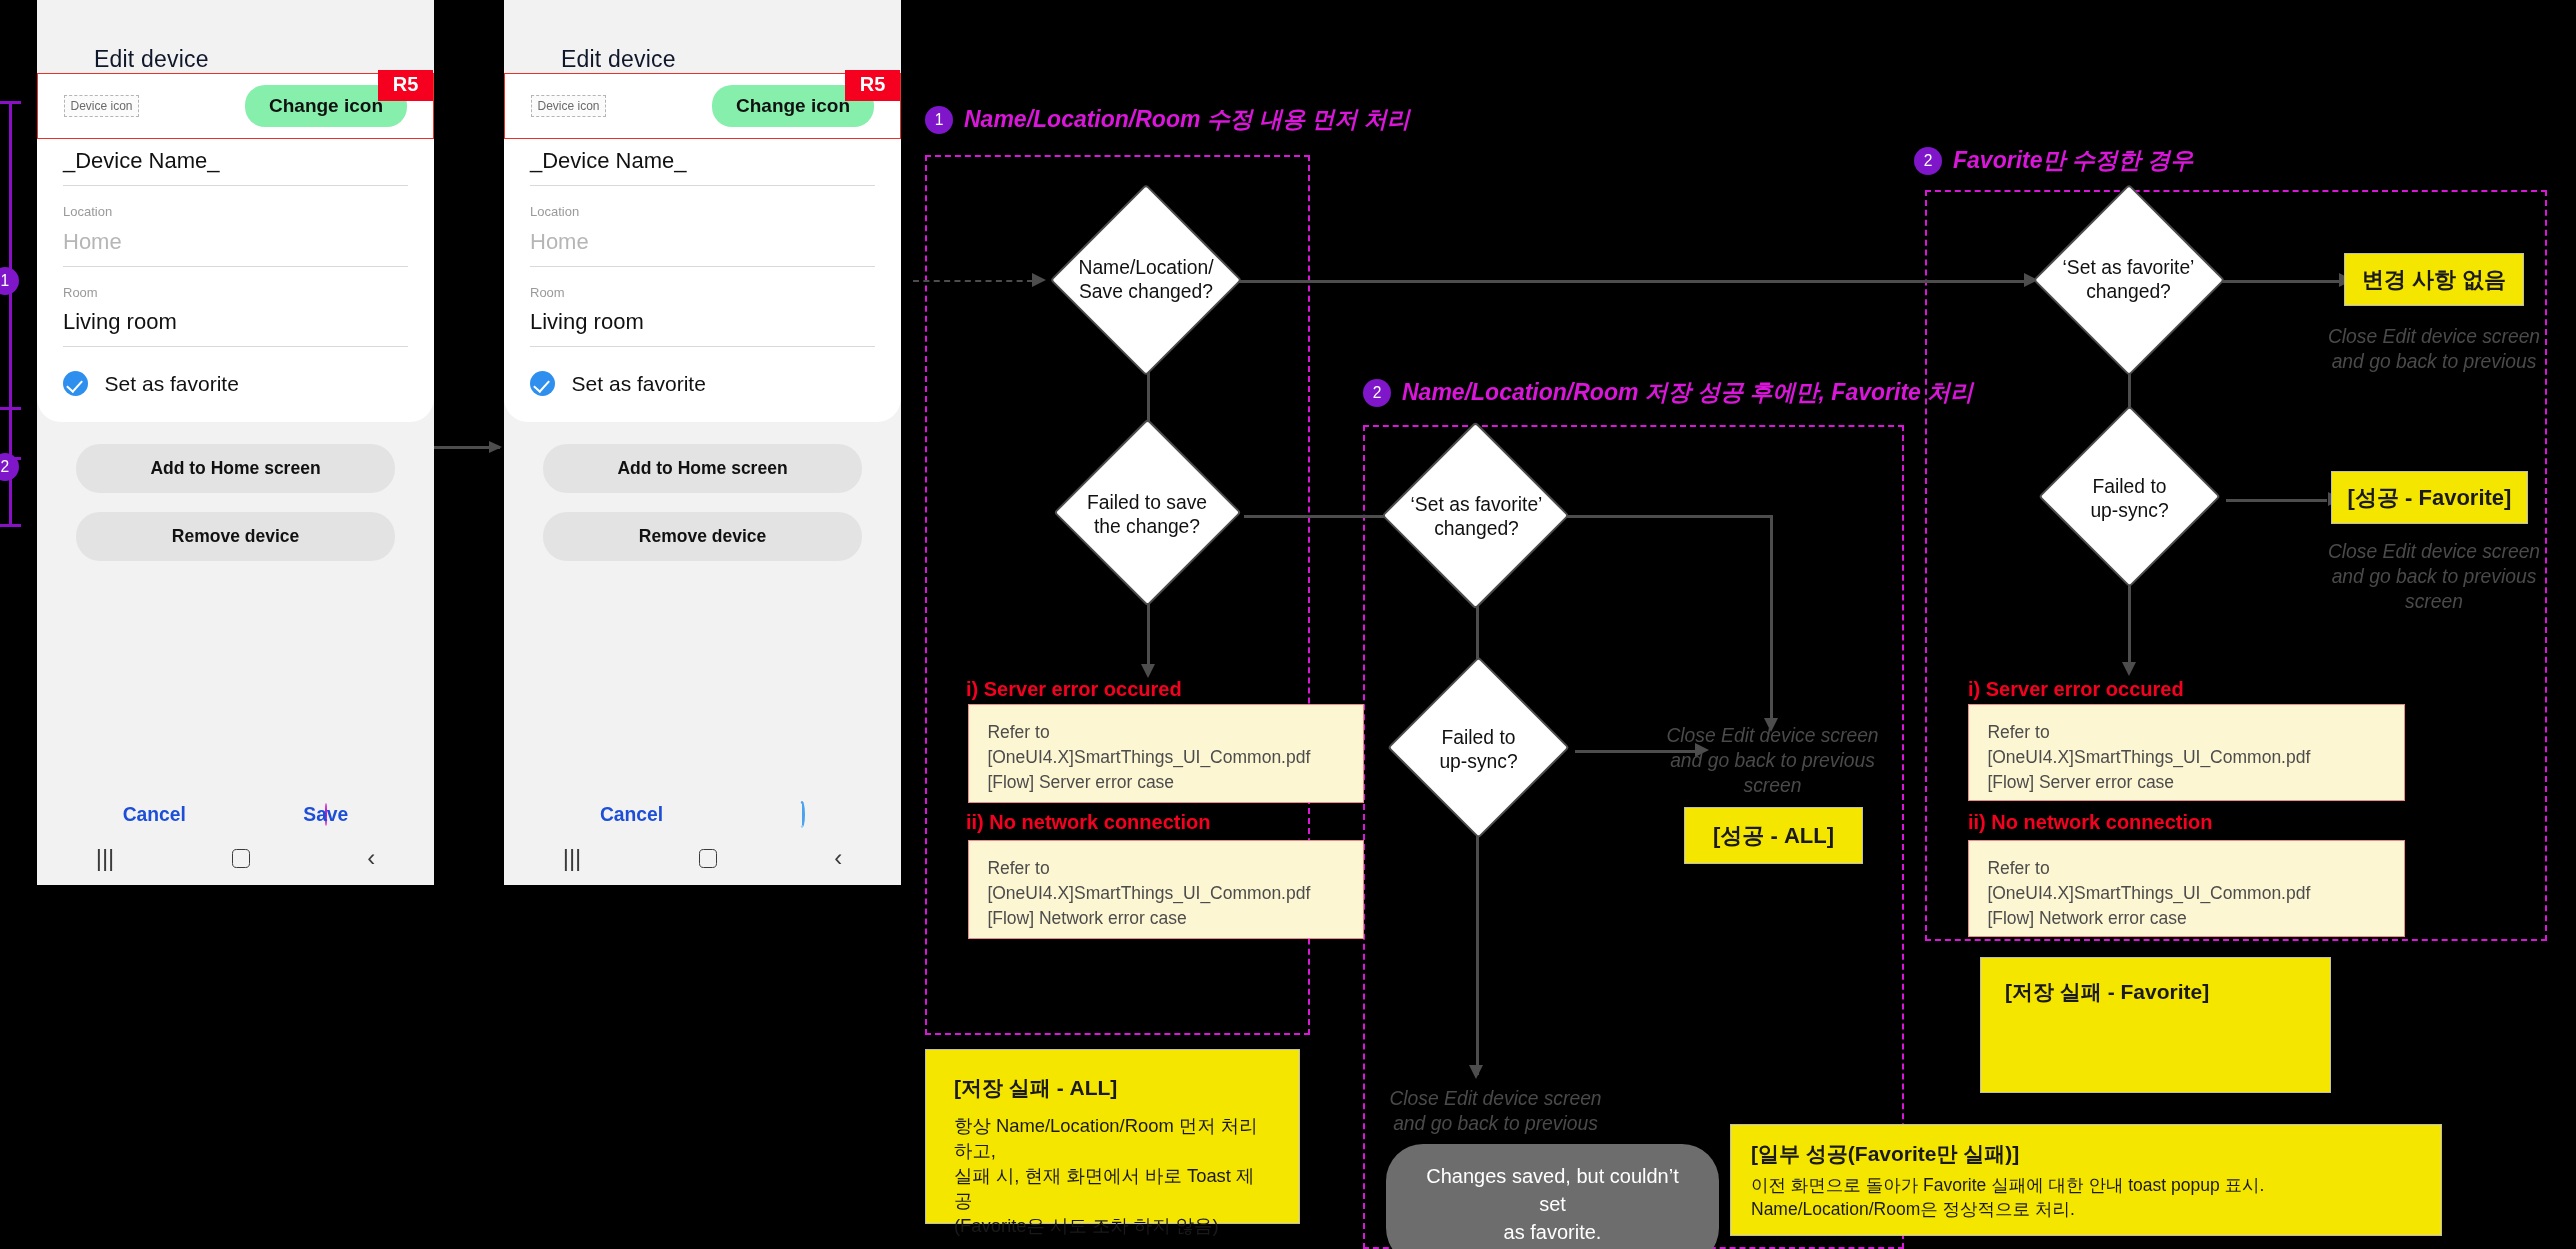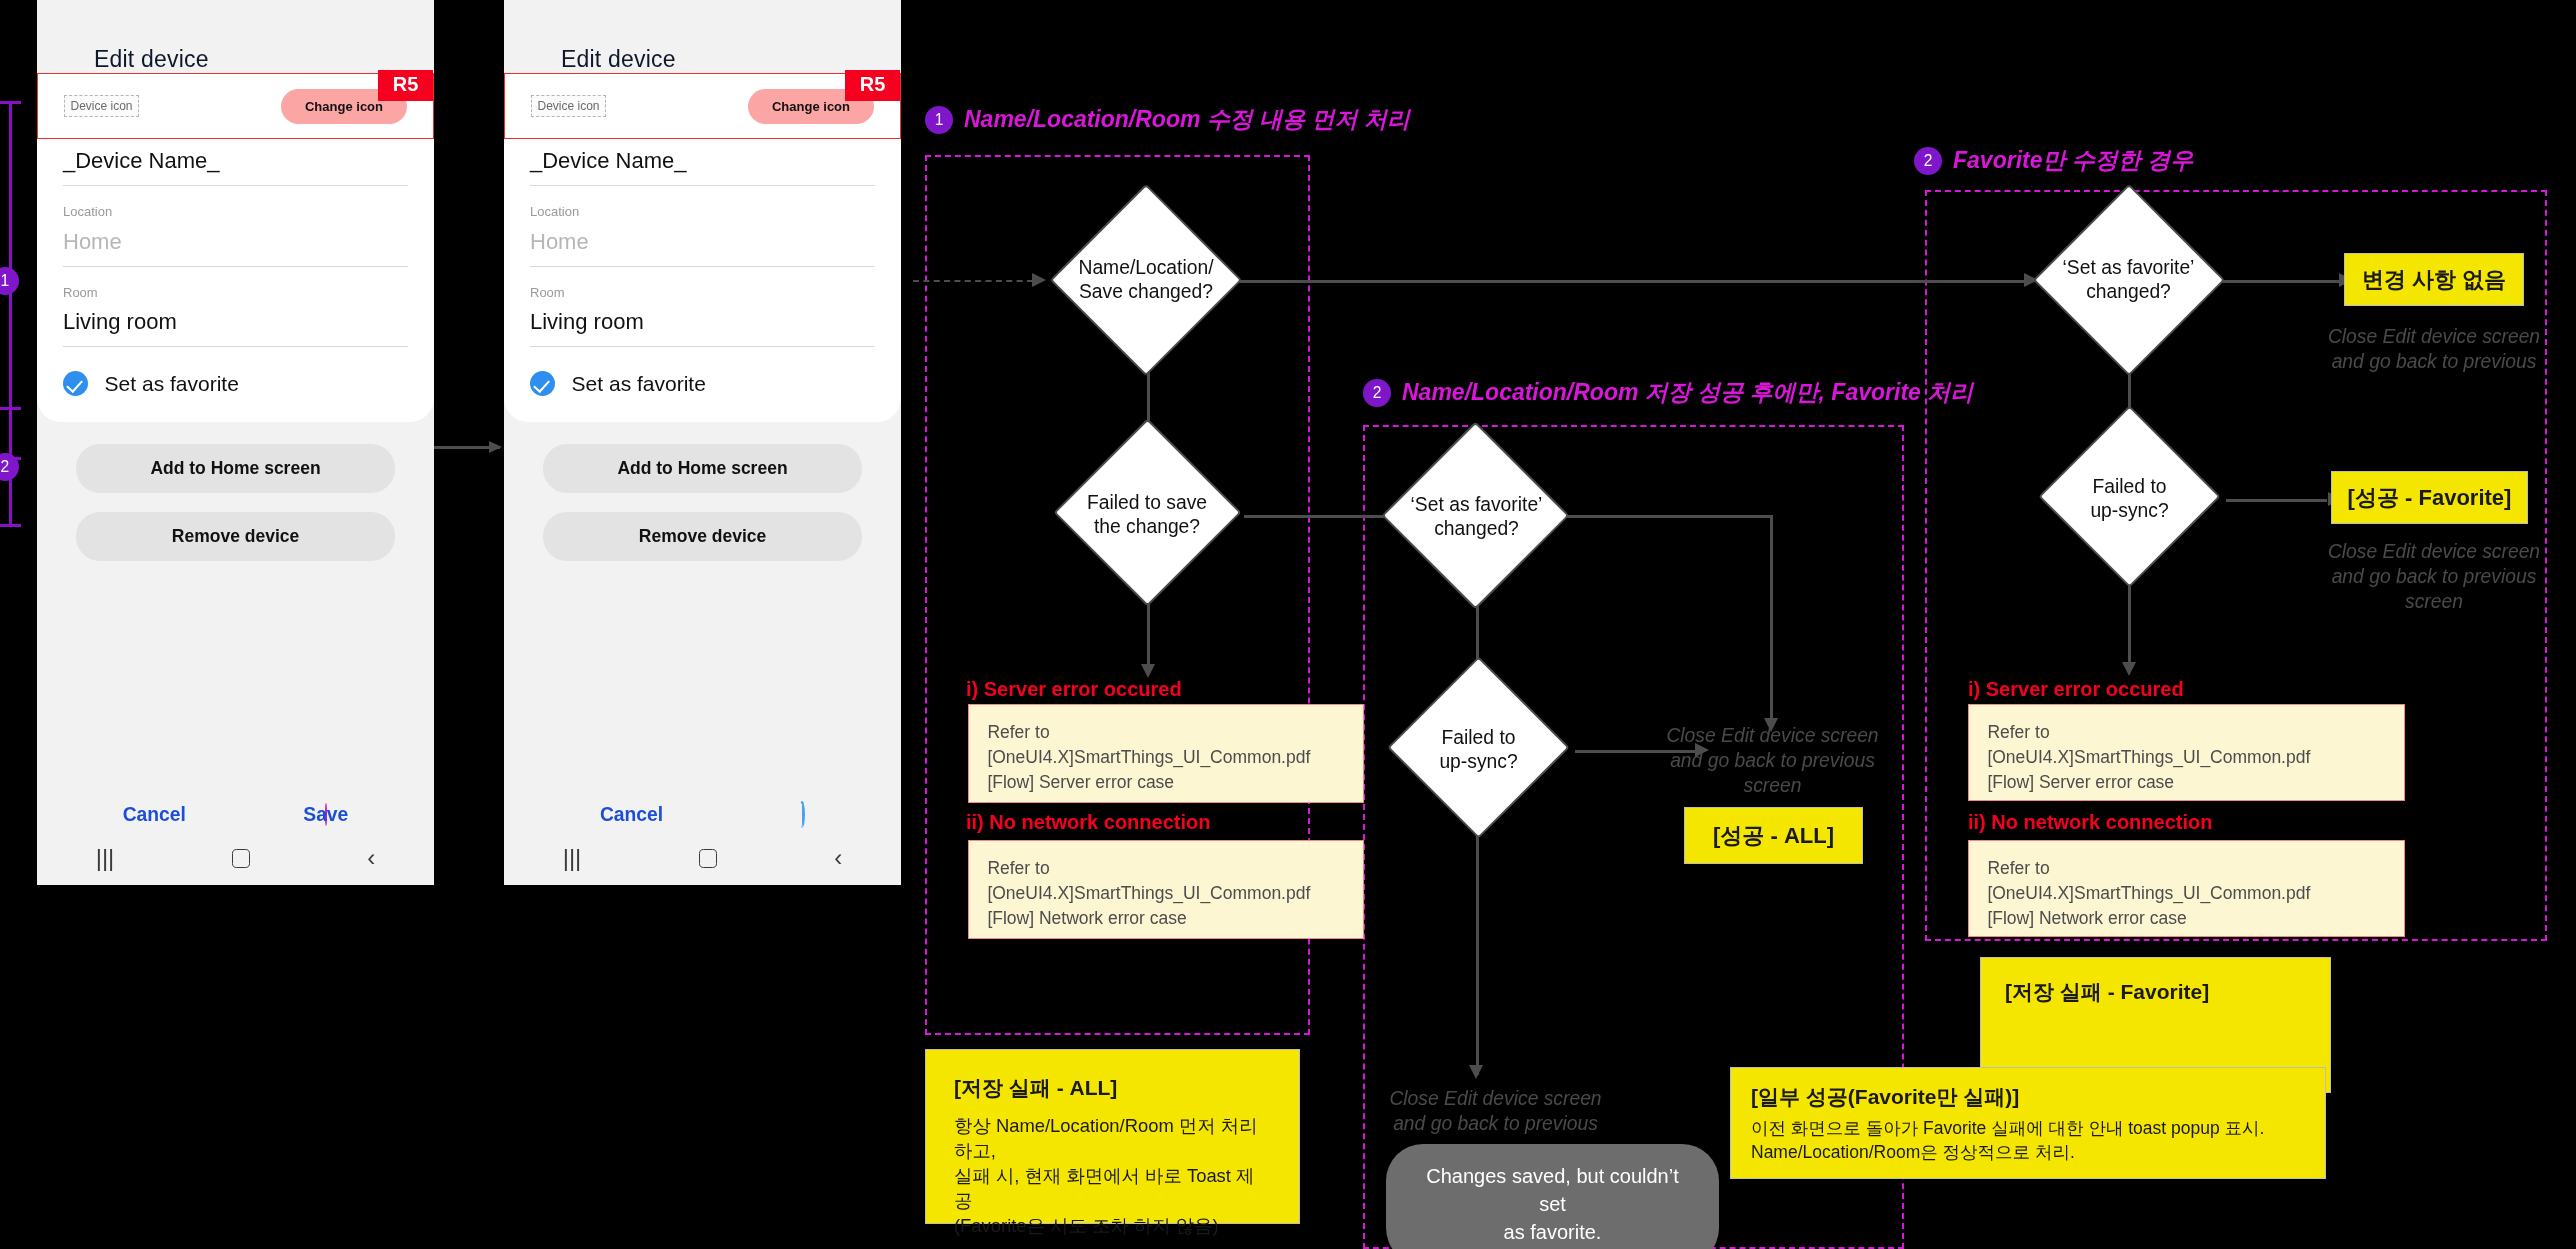--- a/index.html
+++ b/index.html
@@ -45,22 +45,22 @@
     background: #fff;
   }
   .device-icon-ph {
     border: 0.9px dashed #b5b5b5;
     color: #6b6b6b; font-size: 12px; line-height: 14px;
     text-align: center; padding: 2.8px 5.5px;
     background: #fbfbfb;
   }
   .change-icon-btn {
     margin-left: auto;
-    background: #fca5a5; color: #111;
-    font-size: 13px; font-weight: 700;
+    background: #86efac; color: #111;
+    font-size: 19px; font-weight: 700;
     border-radius: 20px;
     padding: 10px 24px;
     border: none;
     font-family: inherit;
   }
   .r5-badge {
     position: absolute; top: -3.7px; right: 0px;
     background: #f5001f; color: #fff;
     font-size: 20px; font-weight: 700;
     padding: 2.8px 14.7px 4.6px 14.7px;
@@ -454,21 +454,21 @@
       <div class="hd">[저장 실패 - ALL]</div>
       <div class="bd">항상 Name/Location/Room 먼저 처리하고,
 실패 시, 현재 화면에서 바로 Toast 제공
 (Favorite은 시도 조차 하지 않음)</div>
     </div>
 
     <div class="yellow-note" style="left:1980px; top:957px; width:351px; height:136px; padding:20px 24px;">
       <div class="hd">[저장 실패 - Favorite]</div>
     </div>
 
-    <div class="yellow-note" style="left:1730px; top:1067px; width:596px; height:112px; padding:14.7px 20px;">
+    <div class="yellow-note" style="left:1730px; top:1124px; width:712px; height:112px; padding:14.7px 20px;">
       <div class="hd">[일부 성공(Favorite만 실패)]</div>
       <div class="bd" style="font-size:17.5px; line-height:24px; margin-top:5.5px;">이전 화면으로 돌아가 Favorite 실패에 대한 안내 toast popup 표시.
 Name/Location/Room은 정상적으로 처리.</div>
     </div>
 
     <div class="toast" style="left:1386px; top:1144px; width:333px;">Changes saved, but couldn’t set
 as favorite.</div>
 
   </div>
 </div>

